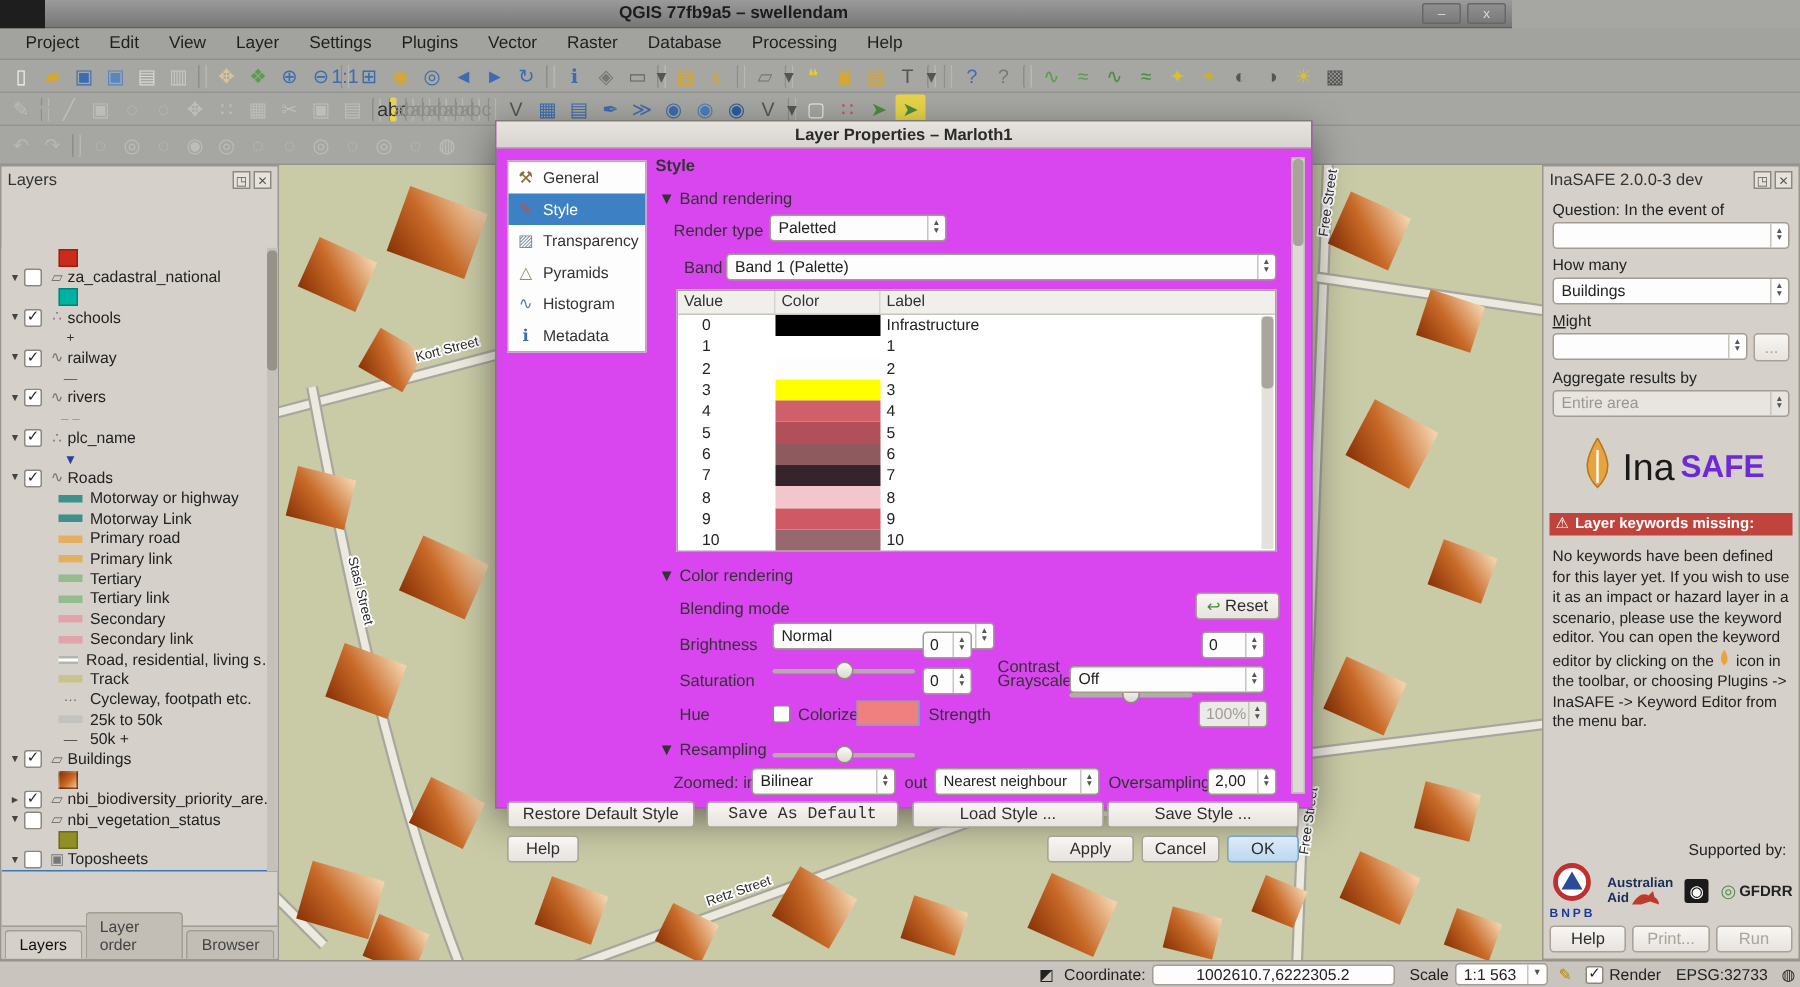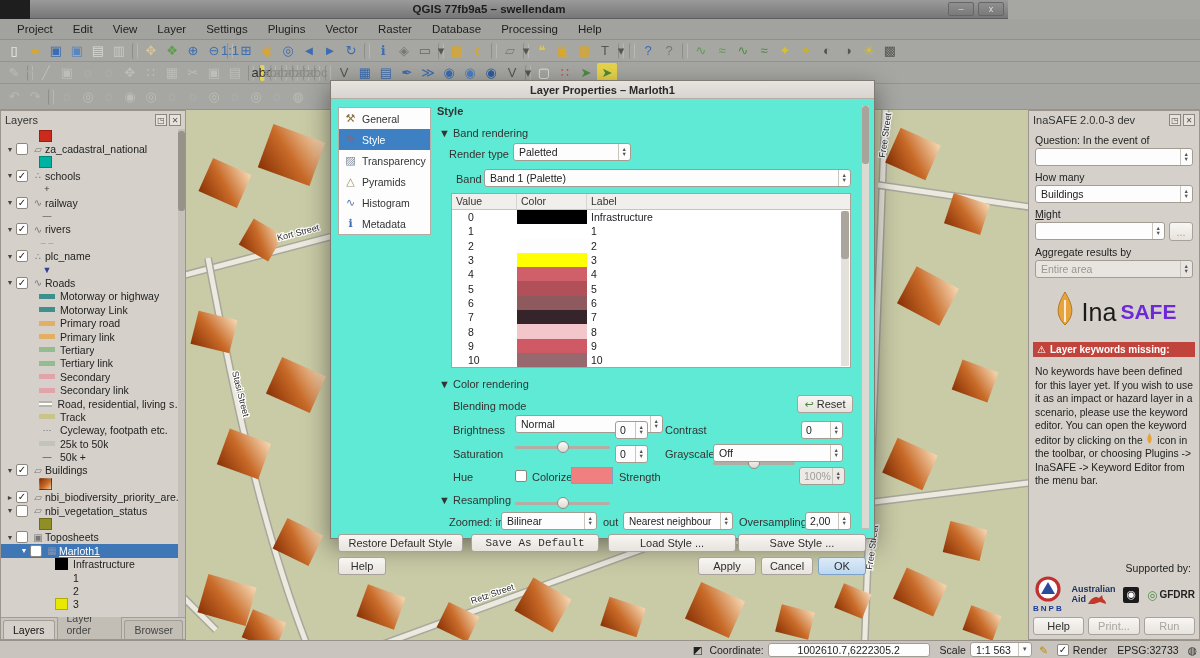--- a/index.html
+++ b/index.html
@@ -21,21 +21,21 @@
   .mitem { padding:2px 9px; color:#1e1e1e; font-size:11.5px; }
   .tbar { position:absolute; left:0; width:1200px; background:#a6a6a2; border-bottom:1px solid #93938f;
     display:flex; align-items:center; padding-left:4px; gap:1px; }
   #tb1 { top:40px; height:22px; } #tb2 { top:62px; height:22px; } #tb3 { top:84px; height:26px; }
   .ticon { width:20px; height:20px; display:flex; align-items:center; justify-content:center;
     font-size:13px; border-radius:2px; }
   .ticon.sep { width:6px; height:16px; border-left:1px solid #8d8d89; border-right:1px solid #b8b8b4; margin:0 2px; }
 
   
   .panel { position:absolute; background:#d5d1ca; border:1px solid #9a958d; display:flex; flex-direction:column; }
-  #layers-panel { left:0; top:110px; width:186px; height:530px; }
+  #layers-panel { left:0; top:110px; width:186px; height:530px;gap:36px; }
   #inasafe-panel { left:1028px; top:110px; width:172px; height:530px; }
   .phead { height:18px; display:flex; align-items:center; padding:0 4px; font-size:11px; color:#333; }
   .phead .sp { flex:1; }
   .phbtn { width:12px; height:12px; border:1px solid #8d887f; background:#e6e2dc; font-size:8px;
     display:flex; align-items:center; justify-content:center; color:#555; margin-left:2px; }
 
   
   #tree { flex:1; overflow:hidden; position:relative; background:#d5d1ca; }
   .trow { height:13.4px; display:flex; align-items:center; white-space:nowrap; overflow:hidden; font-size:10.5px; }
   .trow.sel { background:#3f76b5; color:#fff; }
@@ -55,21 +55,21 @@
   #tree-scroll { position:absolute; right:0; top:0; width:7px; height:100%; background:#c5c1ba; }
   #tree-thumb { position:absolute; right:0; top:2px; width:7px; height:80px; background:#97938b; border-radius:3px; }
   #ptabs { height:22px; display:flex; align-items:flex-end; gap:2px; padding:0 2px; background:#c9c5be; border-top:1px solid #a29d95; }
   .ptab { padding:3px 9px; font-size:10.5px; border:1px solid #a29d95; border-bottom:none; border-radius:3px 3px 0 0; background:#c2beb6; color:#444; }
   .ptab.active { background:#d5d1ca; color:#111; height:19px; }
 
   
   #map-wrap { position:absolute; left:186px; top:110px; width:842px; height:530px; }
 
   
-  #dialog { position:absolute; left:330px; top:80px; width:545px; height:459px; background:#5eead4;
+  #dialog { position:absolute; left:330px; top:80px; width:545px; height:459px; background:#d946ef;
     border:1px solid #7f7a72; box-shadow:0 8px 24px rgba(0,0,0,.45); z-index:20; }
   #dlg-title { height:18px; background:linear-gradient(#e7e3df,#d8d4cf); border-bottom:1px solid #b3ada5;
     text-align:center; font-weight:bold; font-size:11px; line-height:18px; color:#2a2a2a; }
   #dlg-tabs { position:absolute; left:7px; top:26px; width:93px; background:#fdfdfd; border:1px solid #b3ada5; }
   .dtab { height:21px; display:flex; align-items:center; gap:4px; padding-left:4px; font-size:10.5px; color:#333; }
   .dtab .dtic { width:15px; text-align:center; font-size:11px; }
   .dtab.active { background:#3d80c4; color:#fff; }
   .abs { position:absolute; }
   .dsec { font-weight:bold; font-size:11px; color:#333; }
   .dlabel { font-size:11px; color:#333; }
@@ -858,21 +858,21 @@
         <div class="track"></div>
         <div class="thumb"></div>
       </div>
     <div class="abs spinbox" style="left:284px; top:340px; width:33px;">
       <span class="sval">0</span>
       <span class="spin">
           <span>▲</span>
           <span>▼</span>
         </span>
     </div>
-    <div class="abs dlabel" style="left:334px; top:343px;">Contrast</div>
+    <div class="abs dlabel" style="left:334px; top:358px;">Contrast</div>
     <div class="abs slider mid" style="left:382px; top:340px; width:82px;">
         <div class="track"></div>
         <div class="thumb"></div>
       </div>
     <div class="abs spinbox" style="left:470px; top:340px; width:42px;">
       <span class="sval">0</span>
       <span class="spin">
           <span>▲</span>
           <span>▼</span>
         </span>

